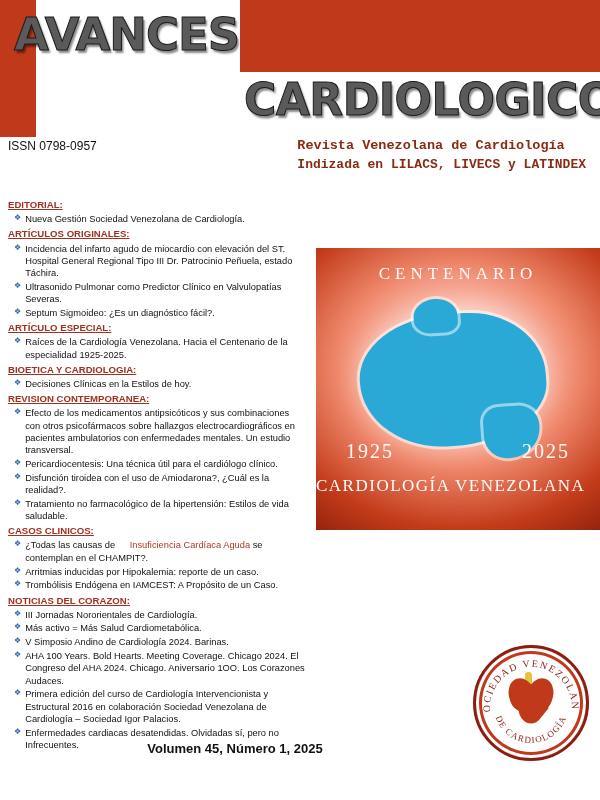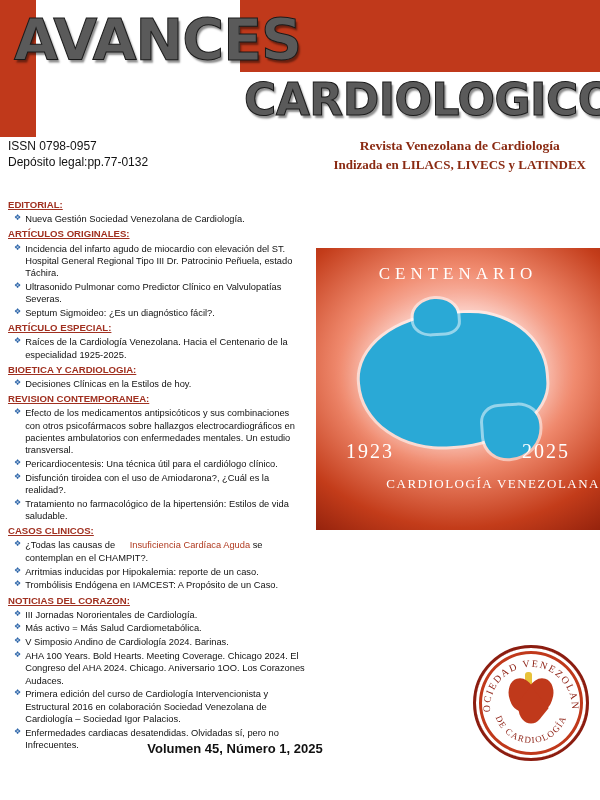--- a/index.html
+++ b/index.html
@@ -35,21 +35,21 @@
     left: 240px;
     top: 0;
     width: 360px;
     height: 72px;
     background: #c0391b;
   }
   .title-avances {
     position: absolute;
     left: 14px;
     top: 12px;
-    font-size: 57px;
+    font-size: 45px;
     letter-spacing: -1px;
     font-weight: bold;
     font-family: "DejaVu Sans", sans-serif;
     color: #5a5a5a;
     -webkit-text-stroke: 1px #1a1a1a;
     text-shadow: 2px 3px 2px rgba(0,0,0,0.45);
     line-height: 1;
   }
   .title-cardiologicos {
     position: absolute;
@@ -69,26 +69,26 @@
     left: 8px;
     top: 138px;
     font-size: 12px;
     color: #111;
     line-height: 1.35;
   }
   .subtitle-block {
     position: absolute;
     right: 14px;
     top: 136px;
-    text-align: center;
+    text-align: left;
     color: #8a2a12;
     font-weight: bold;
     font-size: 13.5px;
     line-height: 1.45;
-    font-family: Liberation Serif, serif;
+    font-family: Liberation Mono, monospace;
   }
   .subtitle-block .line2 { font-size: 13px; }
 
   
   .content {
     position: absolute;
     left: 0;
     top: 185px;
     width: 500px;
     height: 615px;
@@ -192,23 +192,23 @@
     font-family: "Liberation Serif", serif;
     letter-spacing: 2px;
   }
   .cover-art .year-left { left: 30px; }
   .cover-art .year-right { right: 30px; }
   .cover-art .cv-label {
     position: absolute;
     top: 228px;
     left: 0;
     width: 100%;
-    text-align: right;
+    text-align: left;
     color: #ffffff;
-    font-size: 13px;
+    font-size: 17px;
     letter-spacing: 1.5px;
     font-family: "Liberation Serif", serif;
   }
 
   
   .seal {
     position: absolute;
     left: 473px;
     top: 460px;
     width: 110px;
@@ -276,21 +276,20 @@
 </head>
 <body>
 
 <div class="masthead">
   <div class="red-block-left"></div>
   <div class="red-block-top"></div>
   <div class="title-avances">AVANCES</div>
   <div class="title-cardiologicos">CARDIOLOGICOS</div>
   <div class="issn-block">
     <div>ISSN 0798-0957</div>
-    <div>Depósito legal:pp.77-0132</div>
   </div>
   <div class="subtitle-block">
     <div class="line1">Revista Venezolana de Cardiología</div>
     <div class="line2">Indizada en LILACS, LIVECS y LATINDEX</div>
   </div>
 </div>
 
 <div class="content">
 
   <div class="toc" id="toc">
@@ -375,21 +374,21 @@
       </div>
       <div class="entry">
         <span class="bullet">❖</span>
         <span class="entry-text">Enfermedades cardiacas desatendidas. Olvidadas sí, pero no Infrecuentes.</span>
       </div>
     </div>
 
   <div class="cover-art">
     <div class="centenario">CENTENARIO</div>
     <div class="map"></div>
-    <div class="year-left">1923</div>
+    <div class="year-left">1925</div>
     <div class="year-right">2025</div>
     <div class="cv-label">CARDIOLOGÍA VENEZOLANA</div>
   </div>
 
   <div class="seal">
     <svg class="ring-text" viewBox="0 0 110 110">
       <defs>
         <path id="arcTop" d="M 14,60 A 41,41 0 0 1 96,60" fill="none"></path>
         <path id="arcBot" d="M 18,58 A 37,37 0 0 0 92,58" fill="none"></path>
       </defs>

